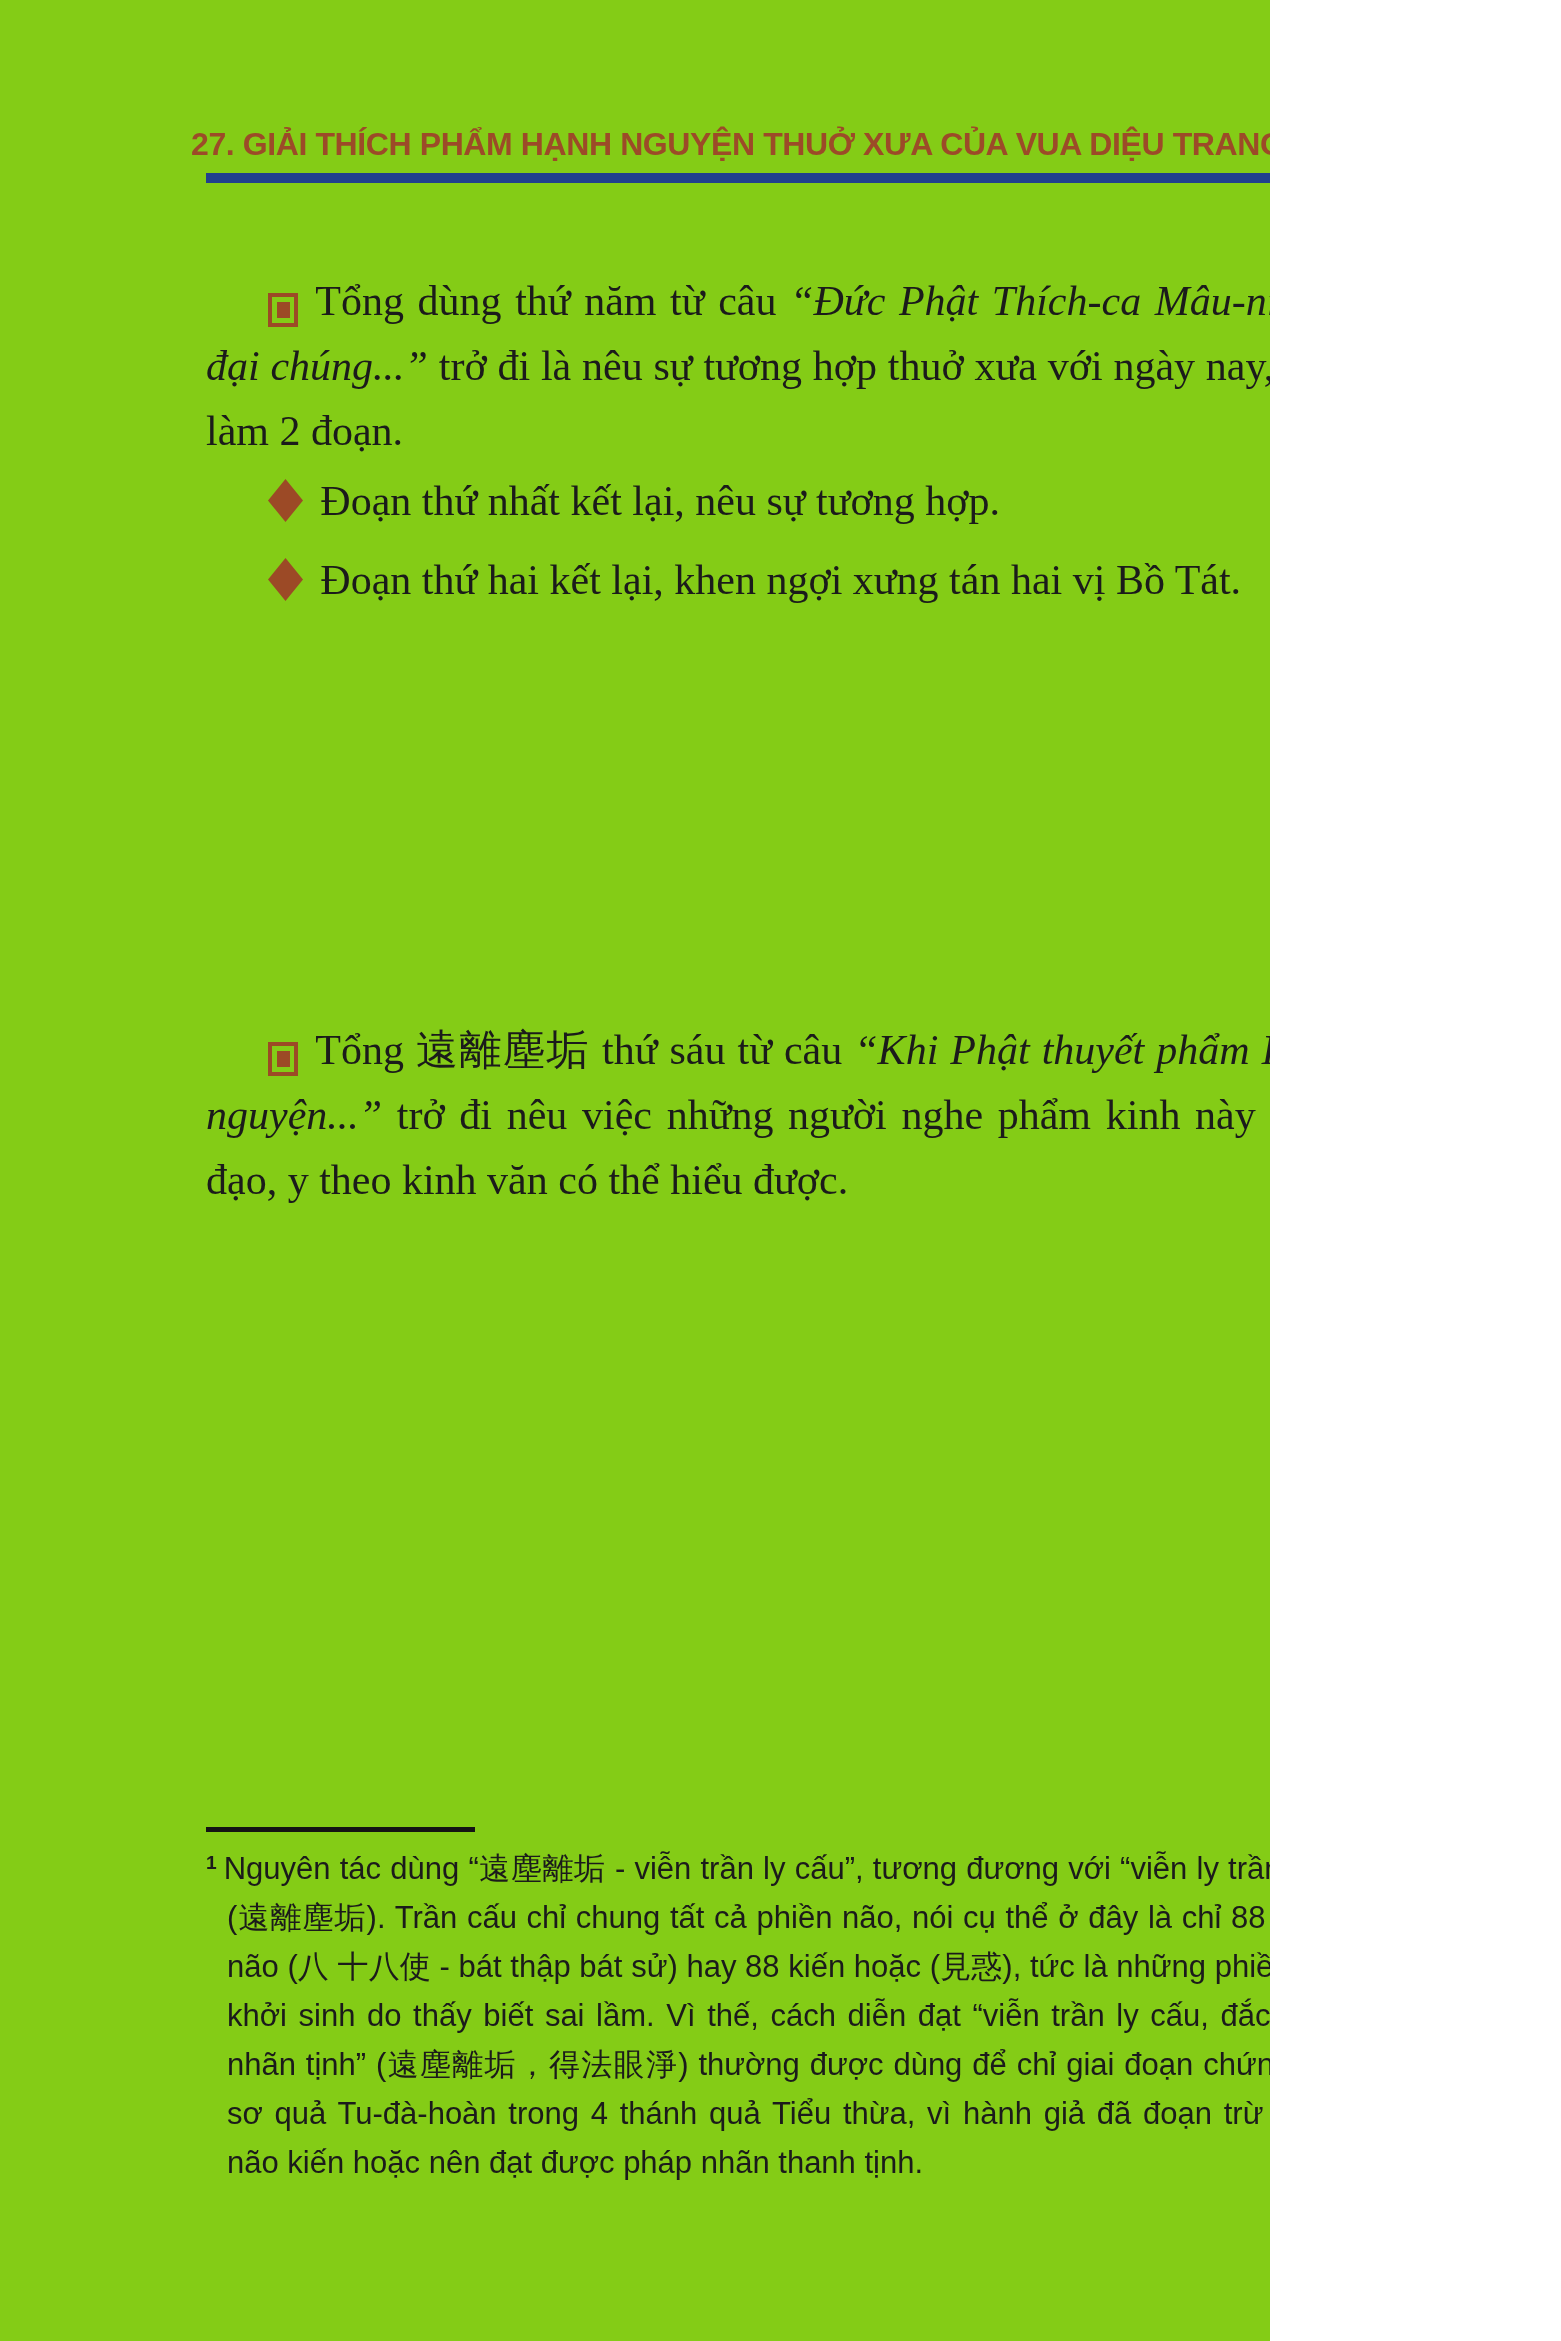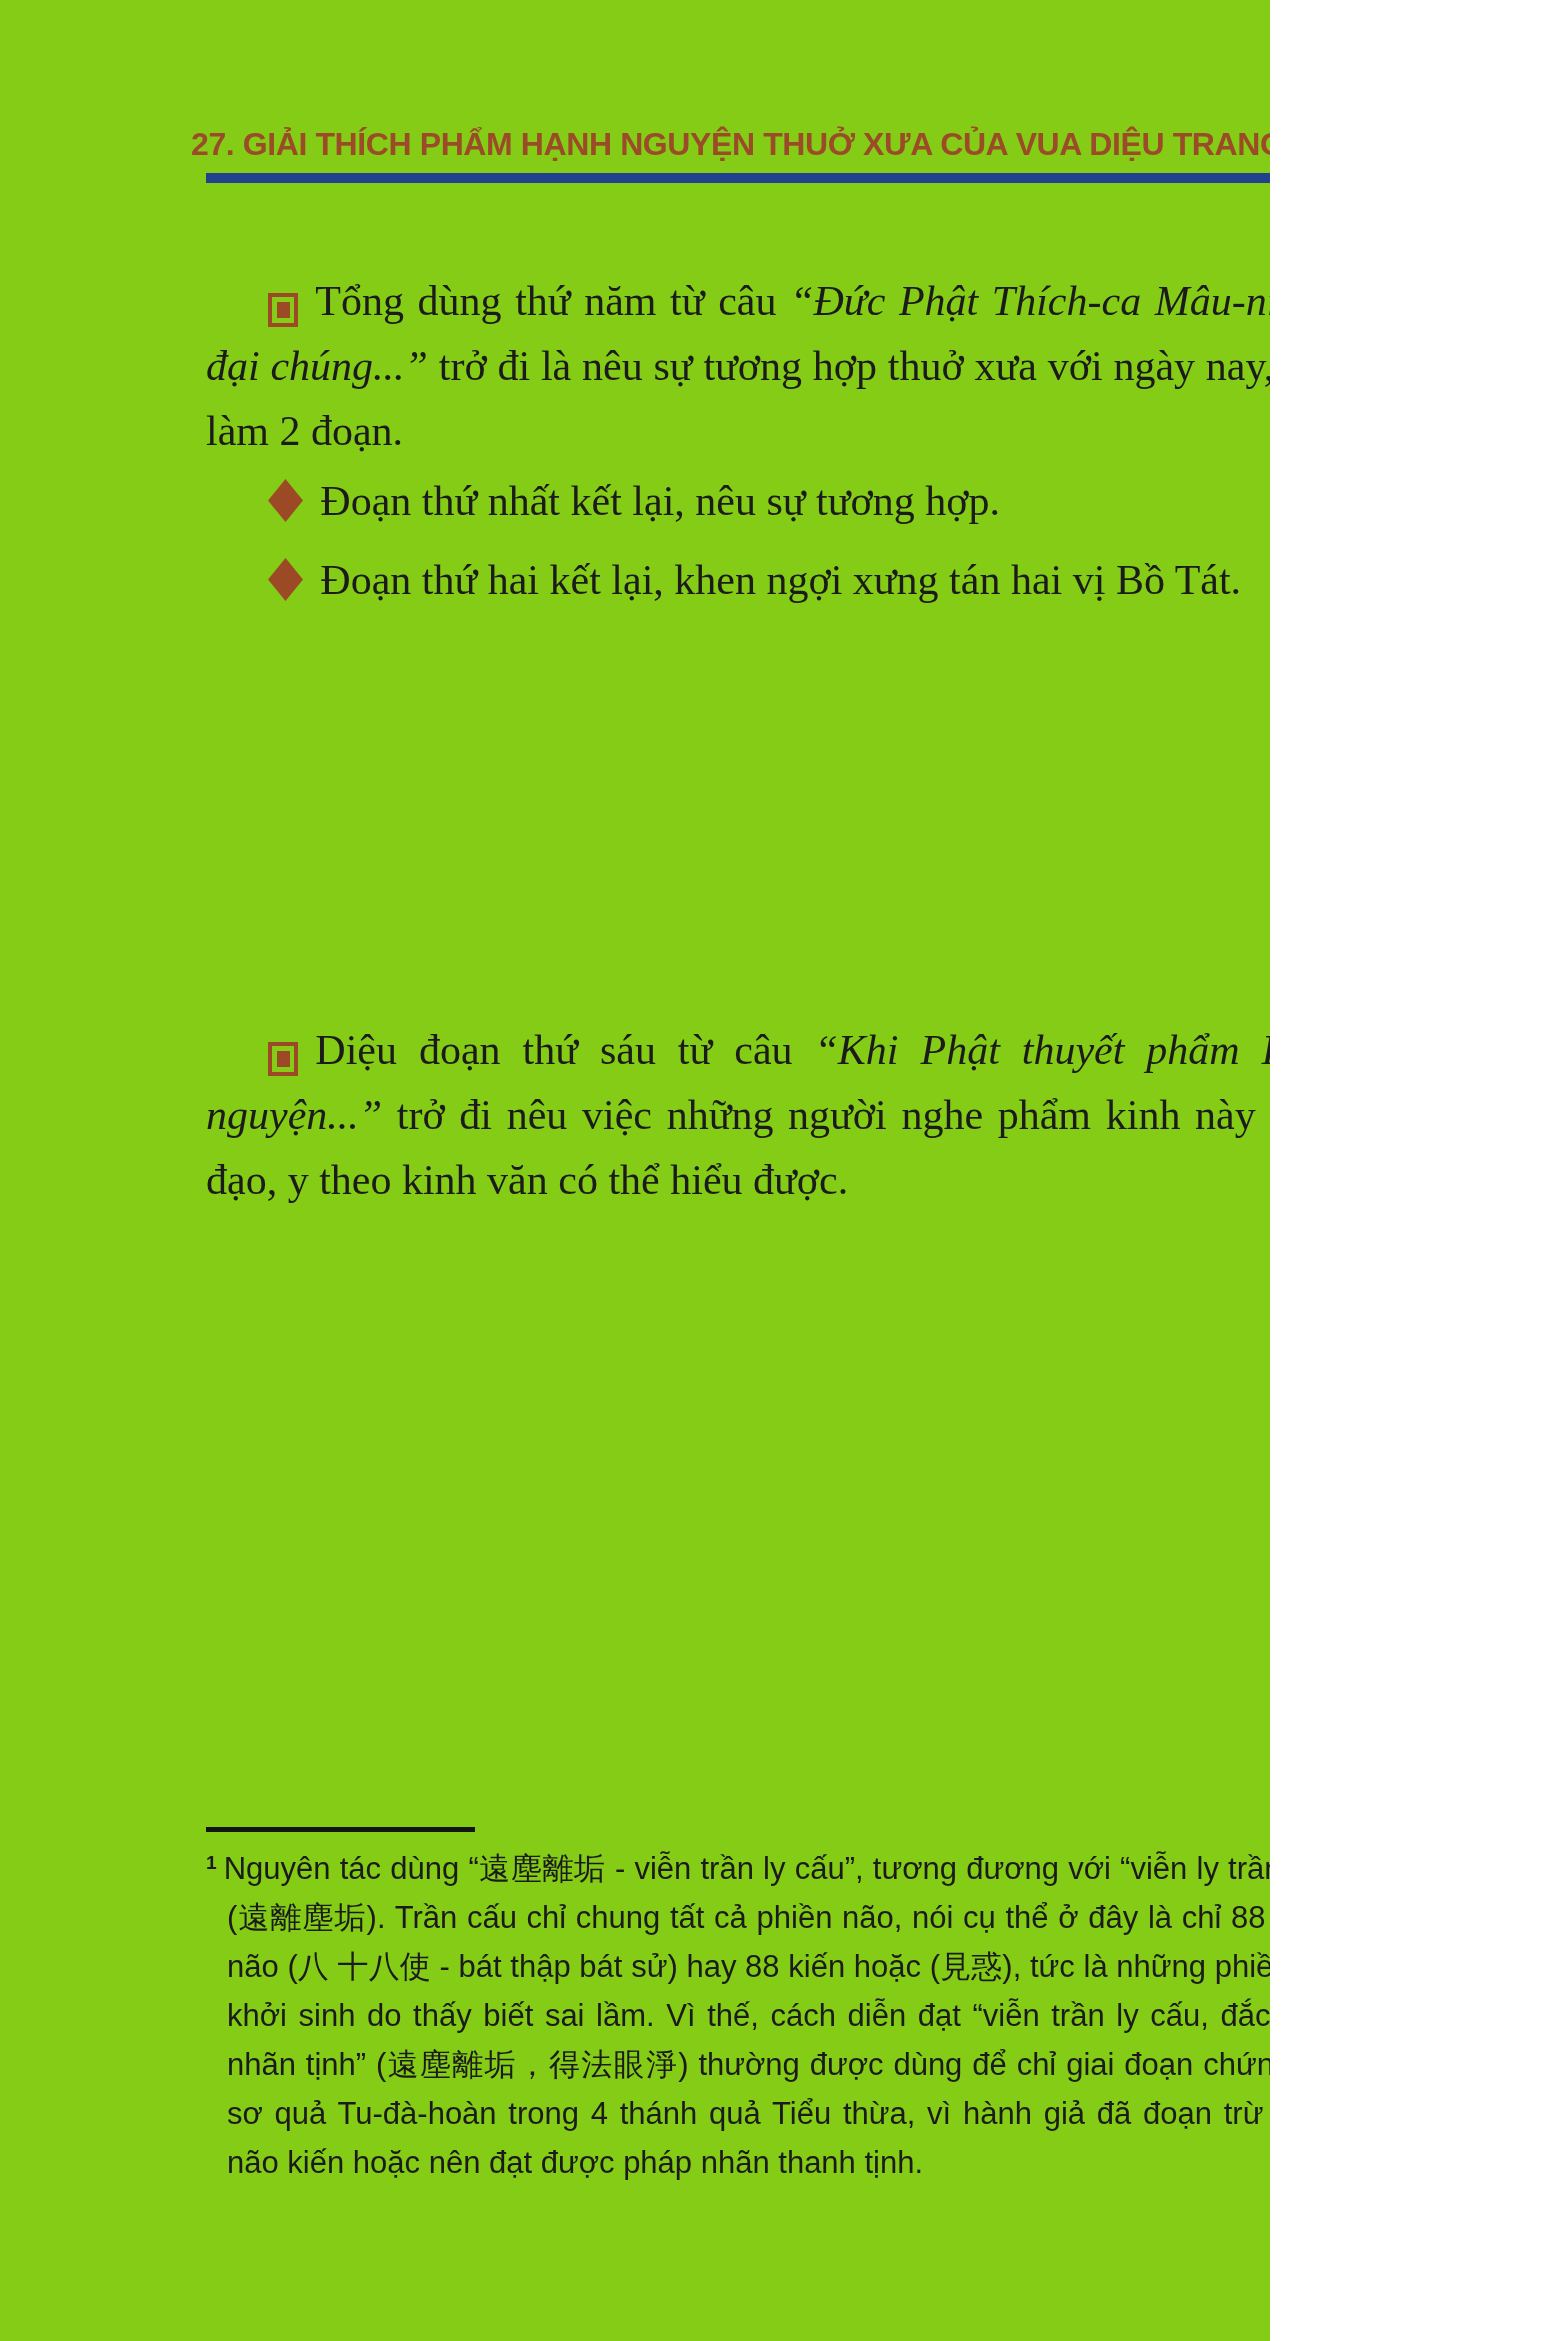--- a/index.html
+++ b/index.html
@@ -190,21 +190,21 @@
   </p>
 
   <p class="body-para bullet-para-1">
     <span class="diamond-bullet"></span><span>Đoạn thứ nhất kết lại, nêu sự tương hợp.</span>
   </p>
 
 
   <p class="body-para para-six">
     <span class="sq-bullet">
         <span class="sq-inner"></span>
-      </span><span>Diệu đoạn thứ sáu từ câu </span><em>“Khi Phật thuyết phẩm Hạnh nguyện...”</em><span> trở đi nêu việc những người nghe phẩm kinh này được đạo, y theo kinh văn có thể hiểu được.</span>
+      </span><span>Tổng 遠離塵垢 thứ sáu từ câu </span><em>“Khi Phật thuyết phẩm Hạnh nguyện...”</em><span> trở đi nêu việc những người nghe phẩm kinh này được đạo, y theo kinh văn có thể hiểu được.</span>
   </p>
 
   <div class="footnote-separator"></div>
   <div class="footnote">
     <sup>1</sup><span>Nguyên tác dùng “遠塵離垢 - viễn trần ly cấu”, tương đương với “viễn ly trần cấu” (遠離塵垢). Trần cấu chỉ chung tất cả phiền não, nói cụ thể ở đây là chỉ 88 phiền não (八 十八使 - bát thập bát sử) hay 88 kiến hoặc (見惑), tức là những phiền não khởi sinh do thấy biết sai lầm. Vì thế, cách diễn đạt “viễn trần ly cấu, đắc pháp nhãn tịnh” (遠塵離垢，得法眼淨) thường được dùng để chỉ giai đoạn chứng đắc sơ quả Tu-đà-hoàn trong 4 thánh quả Tiểu thừa, vì hành giả đã đoạn trừ phiền não kiến hoặc nên đạt được pháp nhãn thanh tịnh.</span>
   </div>
 
 </div>
 
 

